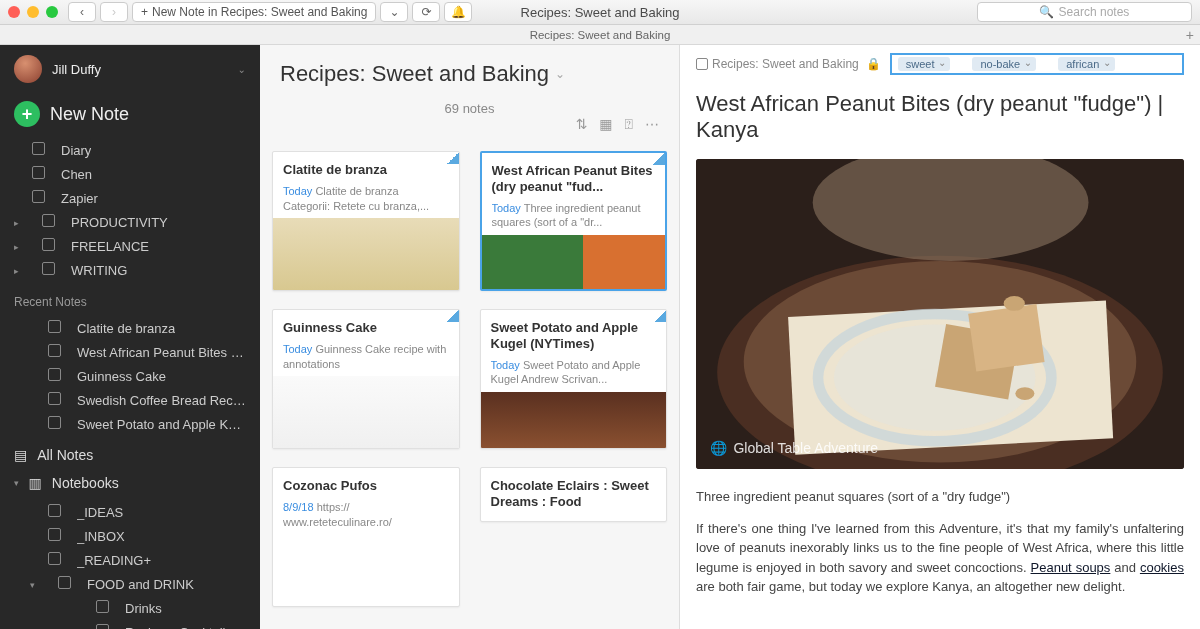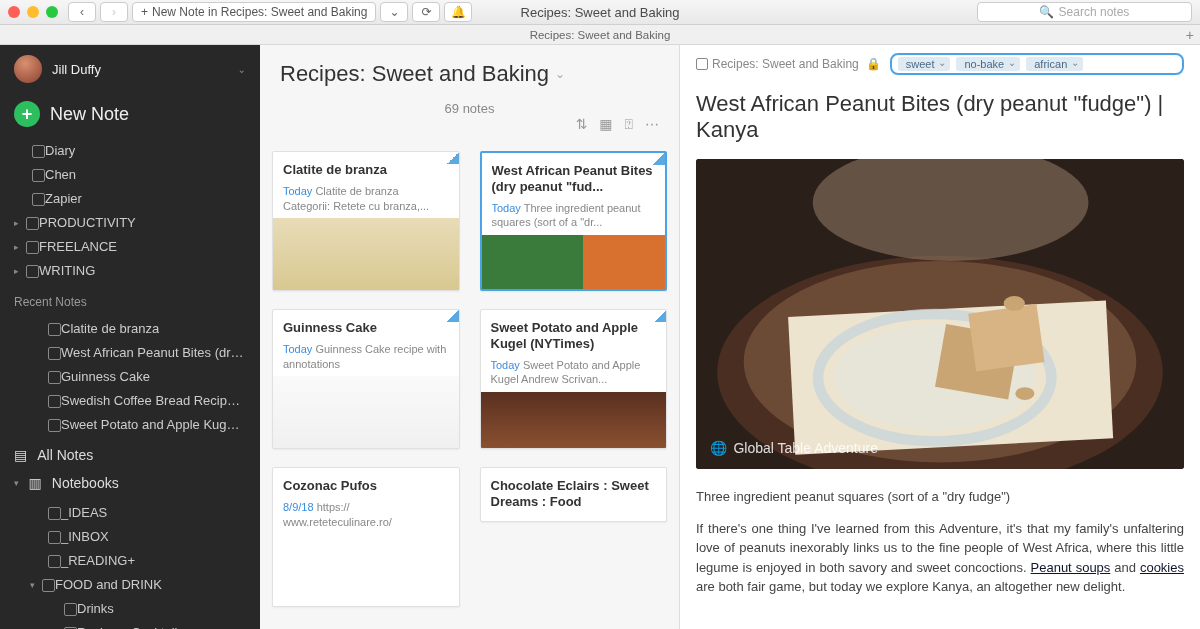--- a/index.html
+++ b/index.html
@@ -21,23 +21,23 @@
 
 
 .main { flex: 1; display: flex; overflow: hidden; }
 .sidebar { width: 260px; background: #282828; color: #ccc; font-size: 13px; display: flex; flex-direction: column; }
 .user { display: flex; align-items: center; padding: 10px 14px; gap: 10px; color: #eee; }
 .avatar { width: 28px; height: 28px; border-radius: 50%; background: radial-gradient(circle at 40% 30%, #d89070, #8b4030); }
 .chev { margin-left: auto; color: #888; font-size: 10px; }
 .newnote { display: flex; align-items: center; gap: 10px; padding: 8px 14px; cursor: pointer; }
 .newnote .pb { width: 26px; height: 26px; border-radius: 50%; background: #2dbe60; color: #fff; display: flex; align-items: center; justify-content: center; font-size: 18px; font-weight: bold; }
 .sb-list { padding: 4px 0; }
-.sb-item { display: flex; align-items: center; padding: 3px 14px 3px 32px; gap: 0; color: #ccc; cursor: pointer; font-size: 13px; line-height: 18px; }
+.sb-item { display: flex; padding: 3px 14px 3px 32px; gap: 16px; color: #ccc; cursor: pointer; font-size: 13px; line-height: 18px; }
 .sb-item.l2 { padding-left: 48px; }
-.sb-item.l3 { padding-left: 64px; }
+.sb-item.l3 { padding-left: 64px; margin-left: 32px; }
 .sb-head { padding: 8px 14px 4px; color: #999; font-size: 12px; }
 .sb-item .ic { width: 13px; height: 13px; border: 1px solid #888; border-radius: 2px; flex-shrink: 0; }
 .sb-item .tri { width: 10px; color: #888; font-size: 9px; margin-left: -18px; margin-right: 2px; }
 .sb-item .label { white-space: nowrap; overflow: hidden; text-overflow: ellipsis; }
 .sb-sec { display: flex; align-items: center; padding: 6px 14px; gap: 10px; color: #ddd; font-size: 14px; }
 
 
 .notelist { width: 420px; background: #f6f6f6; border-right: 1px solid #ddd; display: flex; flex-direction: column; }
 .nl-head { padding: 16px 20px 8px; }
 .nl-title { font-size: 22px; font-weight: 400; color: #333; display: flex; align-items: center; gap: 6px; }
@@ -51,21 +51,21 @@
 .card-title { font-size: 13px; font-weight: 600; color: #333; line-height: 1.25; max-height: 32px; overflow: hidden; }
 .card-snip { font-size: 11px; color: #888; margin-top: 6px; line-height: 1.3; max-height: 28px; overflow: hidden; }
 .card-snip .dt { color: #3a8de0; }
 .card-img { flex: 1; background: #ddd center/cover no-repeat; }
 .card.short { height: 55px; }
 
 
 .detail { flex: 1; background: #fff; display: flex; flex-direction: column; overflow: hidden; }
 .dt-top { padding: 8px 16px 4px; display: flex; align-items: center; gap: 8px; font-size: 12px; color: #888; }
 .crumb { display: flex; align-items: center; gap: 4px; }
-.tags-box { display: flex; gap: 6px; border: 2px solid #4aa3e8; border-radius: 8px; padding: 2px 6px; flex: 1; }
+.tags-box { display: flex; gap: 22px; border: 2px solid #4aa3e8; border-radius: 0; padding: 2px 6px; flex: 1; }
 .tag { background: #e0eaf3; color: #4a6a88; padding: 1px 16px 1px 8px; border-radius: 3px; font-size: 11px; position: relative; }
 .tag::after { content: "⌄"; position: absolute; right: 4px; top: 0; color: #888; font-size: 10px; }
 .dt-meta { padding: 4px 16px 10px; font-size: 11px; color: #999; display: flex; gap: 4px; border-bottom: 1px solid #eee; }
 .dt-meta .link { color: #2a7ab9; text-decoration: underline; }
 .dt-title { padding: 12px 16px 8px; font-size: 22px; font-weight: 400; color: #333; }
 .dt-content { padding: 8px 16px; overflow: hidden; font-size: 13px; color: #444; line-height: 1.5; }
 .hero { width: 100%; height: 310px; border-radius: 3px; margin-bottom: 18px; position: relative; overflow: hidden; background: #3a2a24; }
 .hero svg { width: 100%; height: 100%; }
 .hero .wm { position: absolute; left: 14px; bottom: 10px; color: rgba(255,255,255,0.85); font-size: 14px; display: flex; align-items: center; gap: 6px; }
 .dt-content p { margin-bottom: 12px; text-align: justify; }

